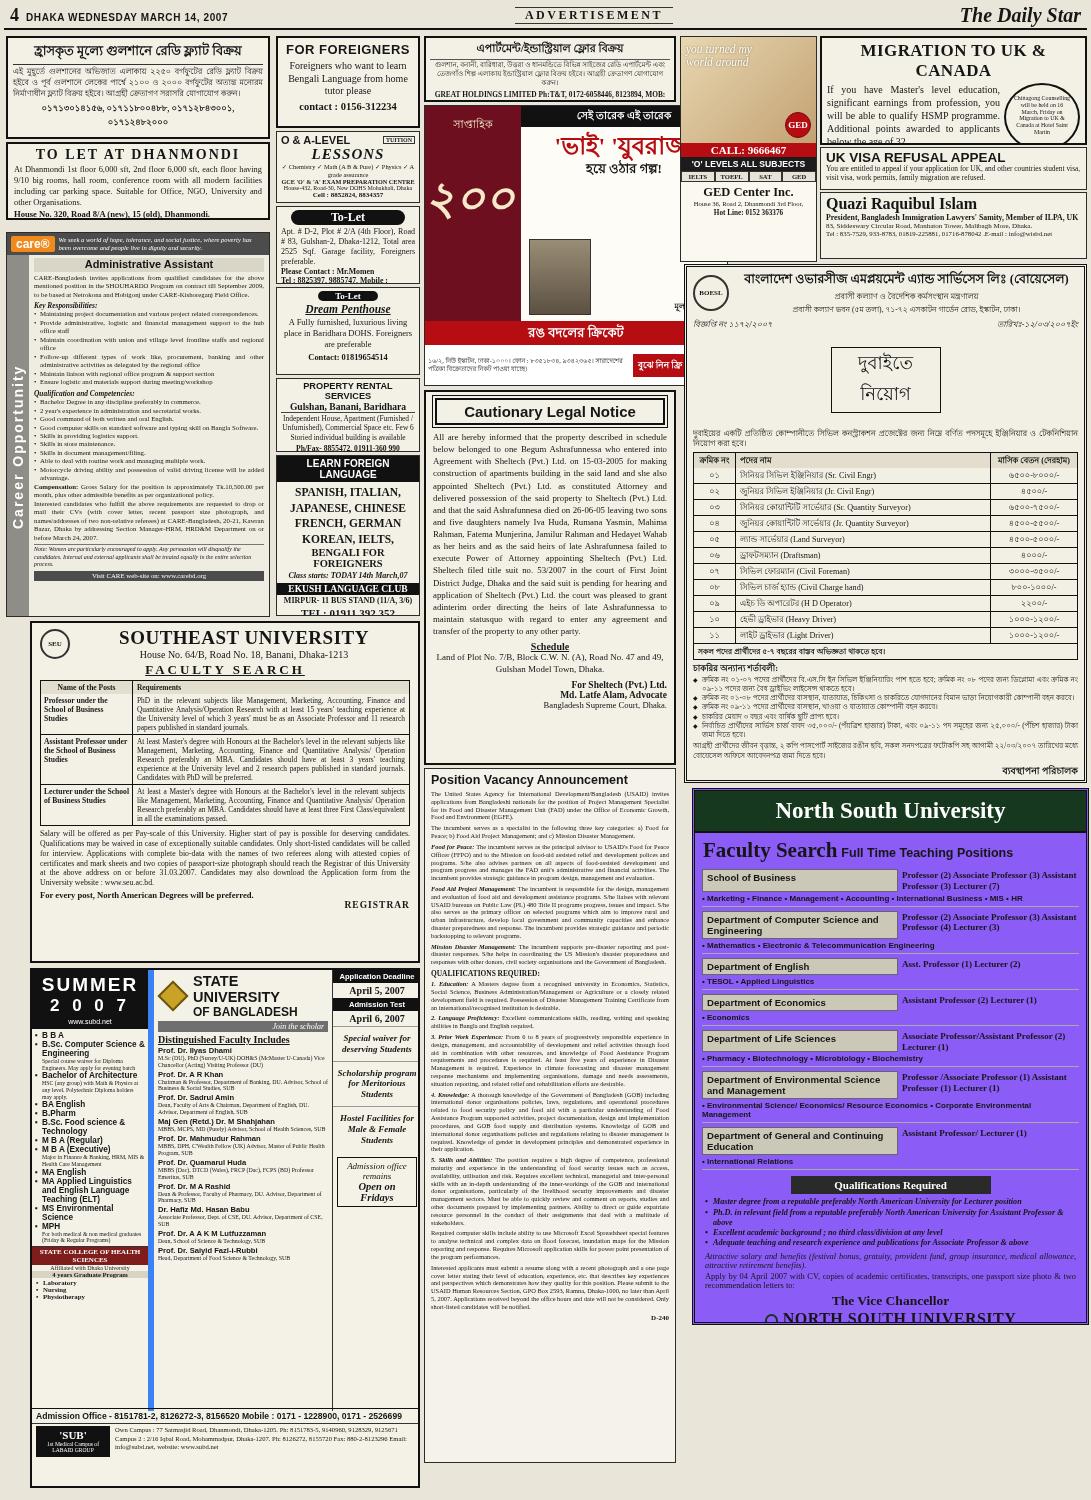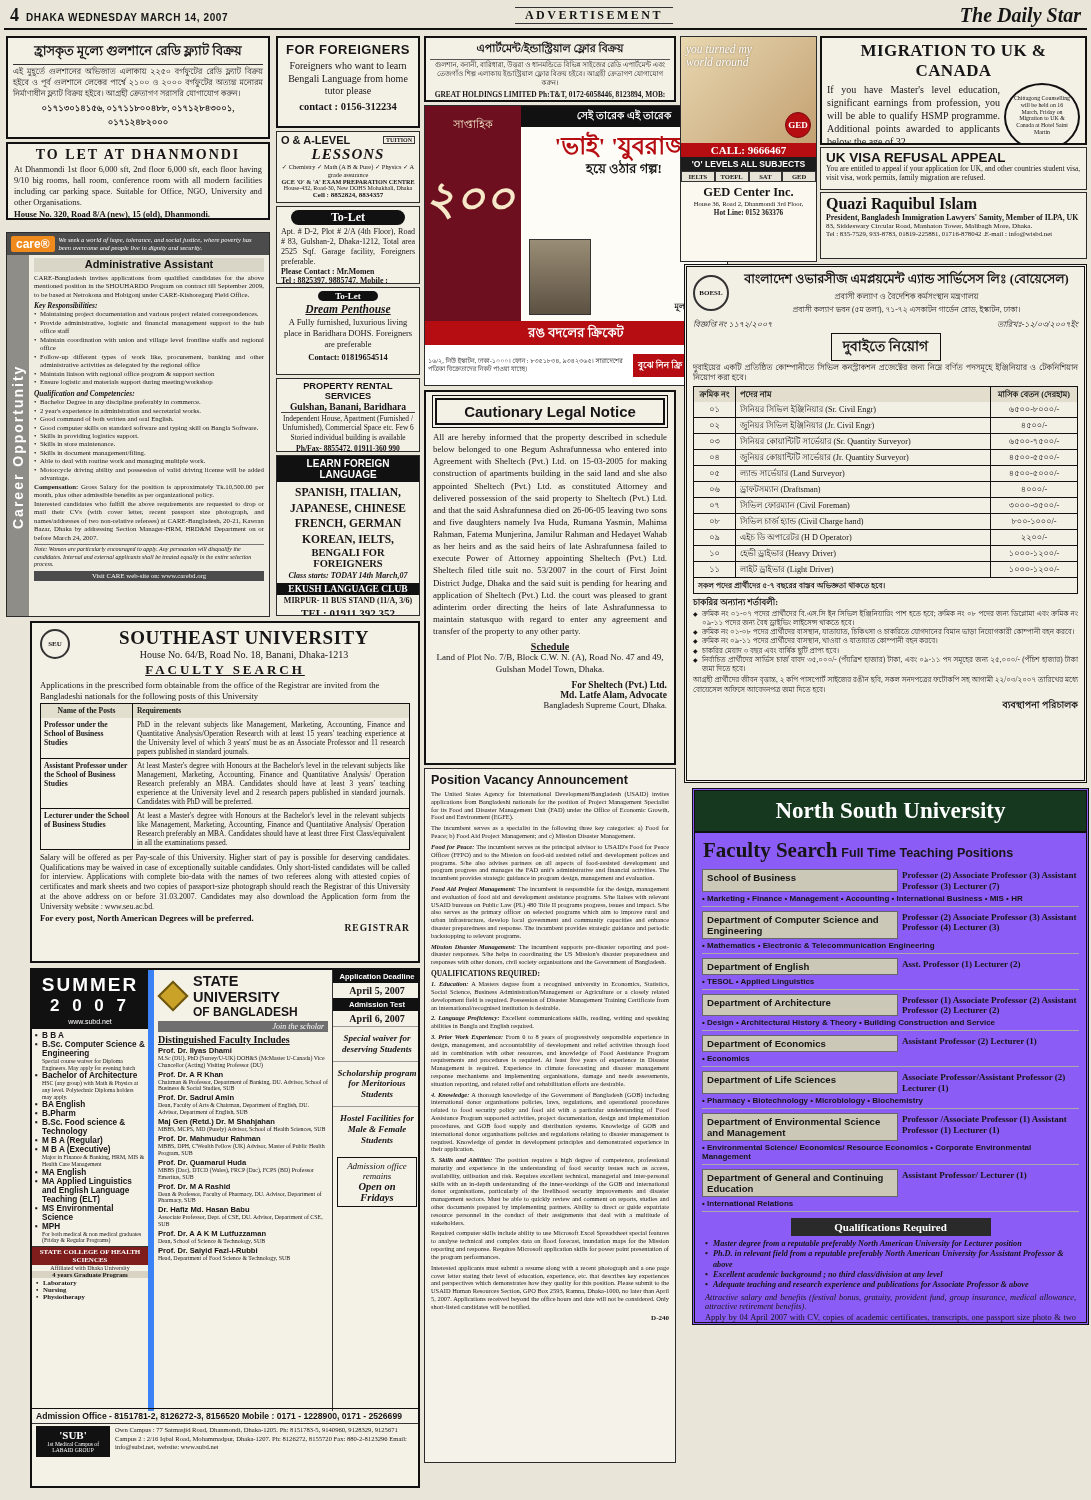--- a/index.html
+++ b/index.html
@@ -139,21 +139,21 @@
 .qz-c{font-size:6.8px;}
 
 #ad-boesl{left:684px;top:264px;width:403px;height:519px;border:3px double #111;padding:3px 6px;background:#f2efe4;}
 .bo-head{display:flex;gap:6px;align-items:center;}
 .bo-logo{width:36px;height:36px;border-radius:50%;border:2px solid #333;font-size:7px;font-weight:bold;display:flex;align-items:center;justify-content:center;flex-shrink:0;}
 .bo-mid{flex:1;text-align:center;}
 .bo-t{font-weight:bold;font-size:12.5px;}
 .bo-s1{font-size:8px;}
 .bo-s2{font-size:7.6px;}
 .bo-meta{display:flex;justify-content:space-between;font-size:8px;margin-top:2px;font-style:italic;}
-.bo-jh{width:110px;margin:2px auto;border:1.5px solid #111;text-align:center;font-weight:bold;font-size:14px;padding:1px;}
+.bo-jh{width:110px;margin:16px auto;border:1.5px solid #111;text-align:center;font-weight:normal;font-size:18px;padding:1px;}
 .bo-intro{font-size:8px;line-height:1.3;text-align:justify;}
 .bo-table{border:1px solid #111;margin-top:2px;}
 .bo-tr{display:flex;border-top:1px solid #111;}
 .bo-tr:first-child{border-top:none;}
 .bo-th{font-weight:bold;background:#e2ddcc;}
 .bo-c1{width:42px;border-right:1px solid #111;text-align:center;font-size:8.2px;padding:1px 2px;}
 .bo-c2{flex:1;border-right:1px solid #111;font-size:8.2px;padding:1px 4px;}
 .bo-c3{width:86px;text-align:center;font-size:8.2px;padding:1px 2px;}
 .bo-tnote{border-top:1px solid #111;font-size:7.6px;font-weight:bold;padding:1px 4px;}
 .bo-ch{font-weight:bold;font-size:8.6px;margin-top:2px;}
@@ -547,21 +547,20 @@
 
   <div class="ad" id="ad-seu">
     <div class="seu-head">
       <div class="seu-logo">SEU</div>
       <div style="flex:1">
         <div class="seu-name">SOUTHEAST UNIVERSITY</div>
         <div class="seu-addr">House No. 64/B, Road No. 18, Banani, Dhaka-1213</div>
       </div>
     </div>
     <div class="seu-fs">FACULTY SEARCH</div>
-    <p class="seu-intro">Applications in the prescribed form obtainable from the office of the Registrar are invited from the Bangladeshi nationals for the following posts of this University</p>
     <div class="seu-table">
       <div class="seu-tr">
         <div class="seu-cp seu-th">Name of the Posts</div>
         <div class="seu-cr seu-th">Requirements</div>
       </div>
       <div>
           <div class="seu-tr">
           <div class="seu-cp">Professor under the School of Business Studies</div>
           <div class="seu-cr">PhD in the relevant subjects like Management, Marketing, Accounting, Finance and Quantitative Analysis/Operation Research with at least 15 years' teaching experience at the University level of which 3 years' must be as an Associate Professor and 11 research papers published in standard journals.</div>
         </div>
@@ -752,27 +751,20 @@
           <div class="nsu-dp">Professor (2) Associate Professor (3) Assistant Professor (4) Lecturer (3)</div>
         </div>
         <div class="nsu-da">• Mathematics • Electronic &amp; Telecommunication Engineering</div>
       </div>
         <div class="nsu-dept">
         <div class="nsu-row">
           <div class="nsu-dn">Department of English</div>
           <div class="nsu-dp">Asst. Professor (1) Lecturer (2)</div>
         </div>
         <div class="nsu-da">• TESOL • Applied Linguistics</div>
-      </div>
-        <div class="nsu-dept">
-        <div class="nsu-row">
-          <div class="nsu-dn">Department of Architecture</div>
-          <div class="nsu-dp">Professor (1) Associate Professor (2) Assistant Professor (2) Lecturer (2)</div>
-        </div>
-        <div class="nsu-da">• Design • Architectural History &amp; Theory • Building Construction and Service</div>
       </div>
         <div class="nsu-dept">
         <div class="nsu-row">
           <div class="nsu-dn">Department of Economics</div>
           <div class="nsu-dp">Assistant Professor (2) Lecturer (1)</div>
         </div>
         <div class="nsu-da">• Economics</div>
       </div>
         <div class="nsu-dept">
         <div class="nsu-row">

